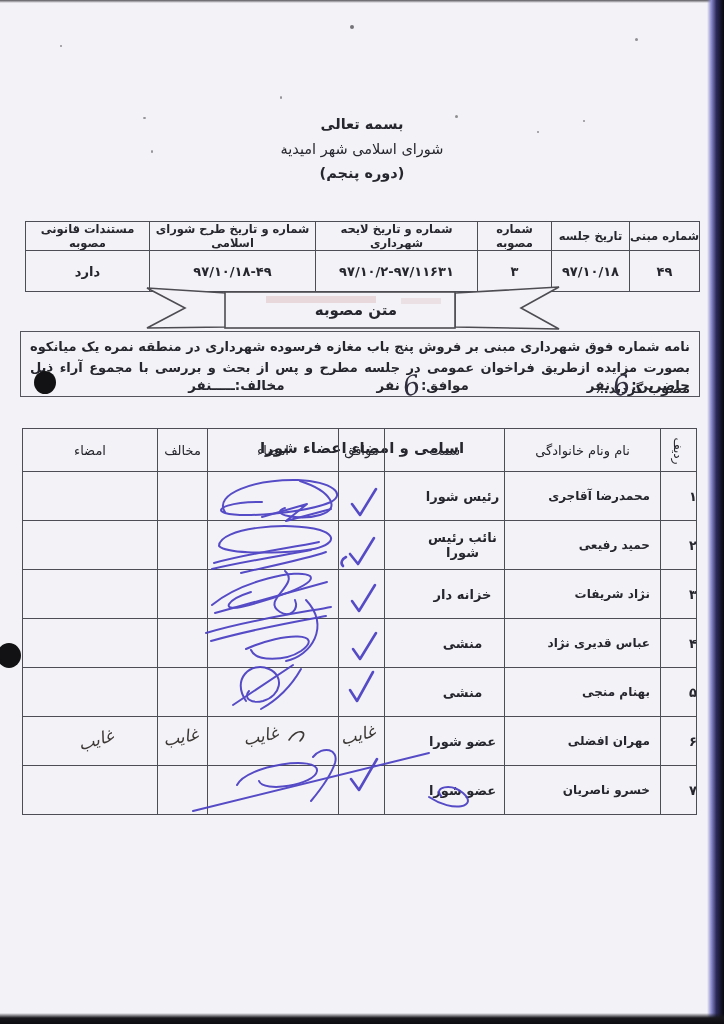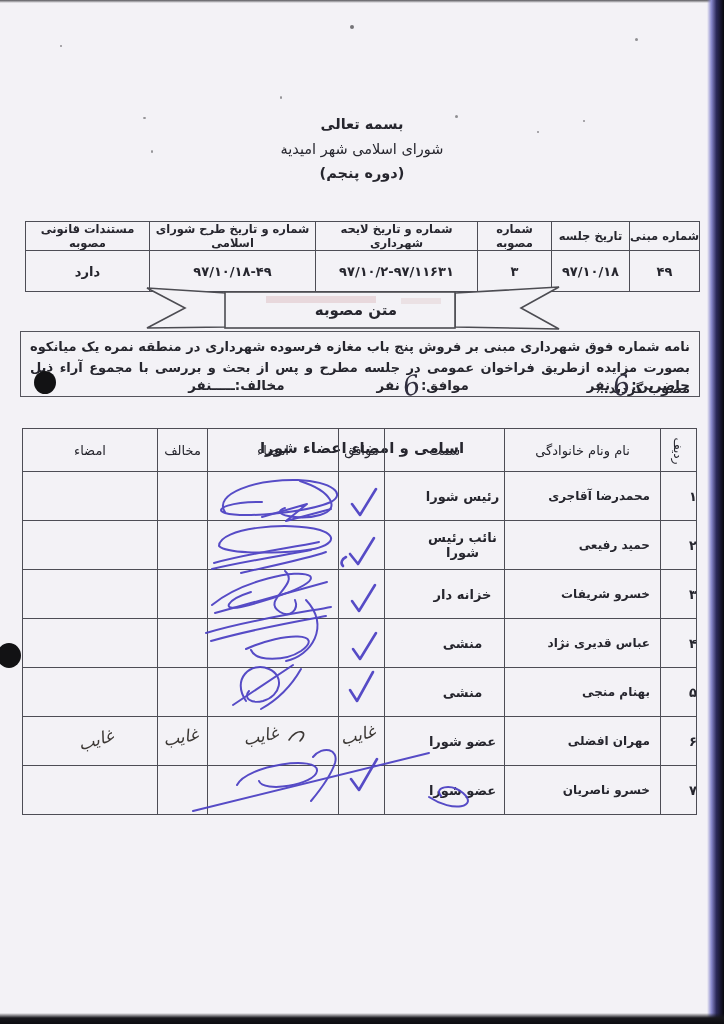--- a/index.html
+++ b/index.html
@@ -163,21 +163,21 @@
       <td class="c-no">۲</td>
       <td class="c-name">حمید رفیعی</td>
       <td class="c-role">نائب رئیس شورا</td>
       <td></td>
           <td></td>
           <td></td>
           <td></td>
     </tr>
     <tr>
       <td class="c-no">۳</td>
-      <td class="c-name">خسرو شریفات</td>
+      <td class="c-name">نژاد شریفات</td>
       <td class="c-role">خزانه دار</td>
       <td></td>
           <td></td>
           <td></td>
           <td></td>
     </tr>
     <tr>
       <td class="c-no">۴</td>
       <td class="c-name">عباس قدیری نژاد</td>
       <td class="c-role">منشی</td>

